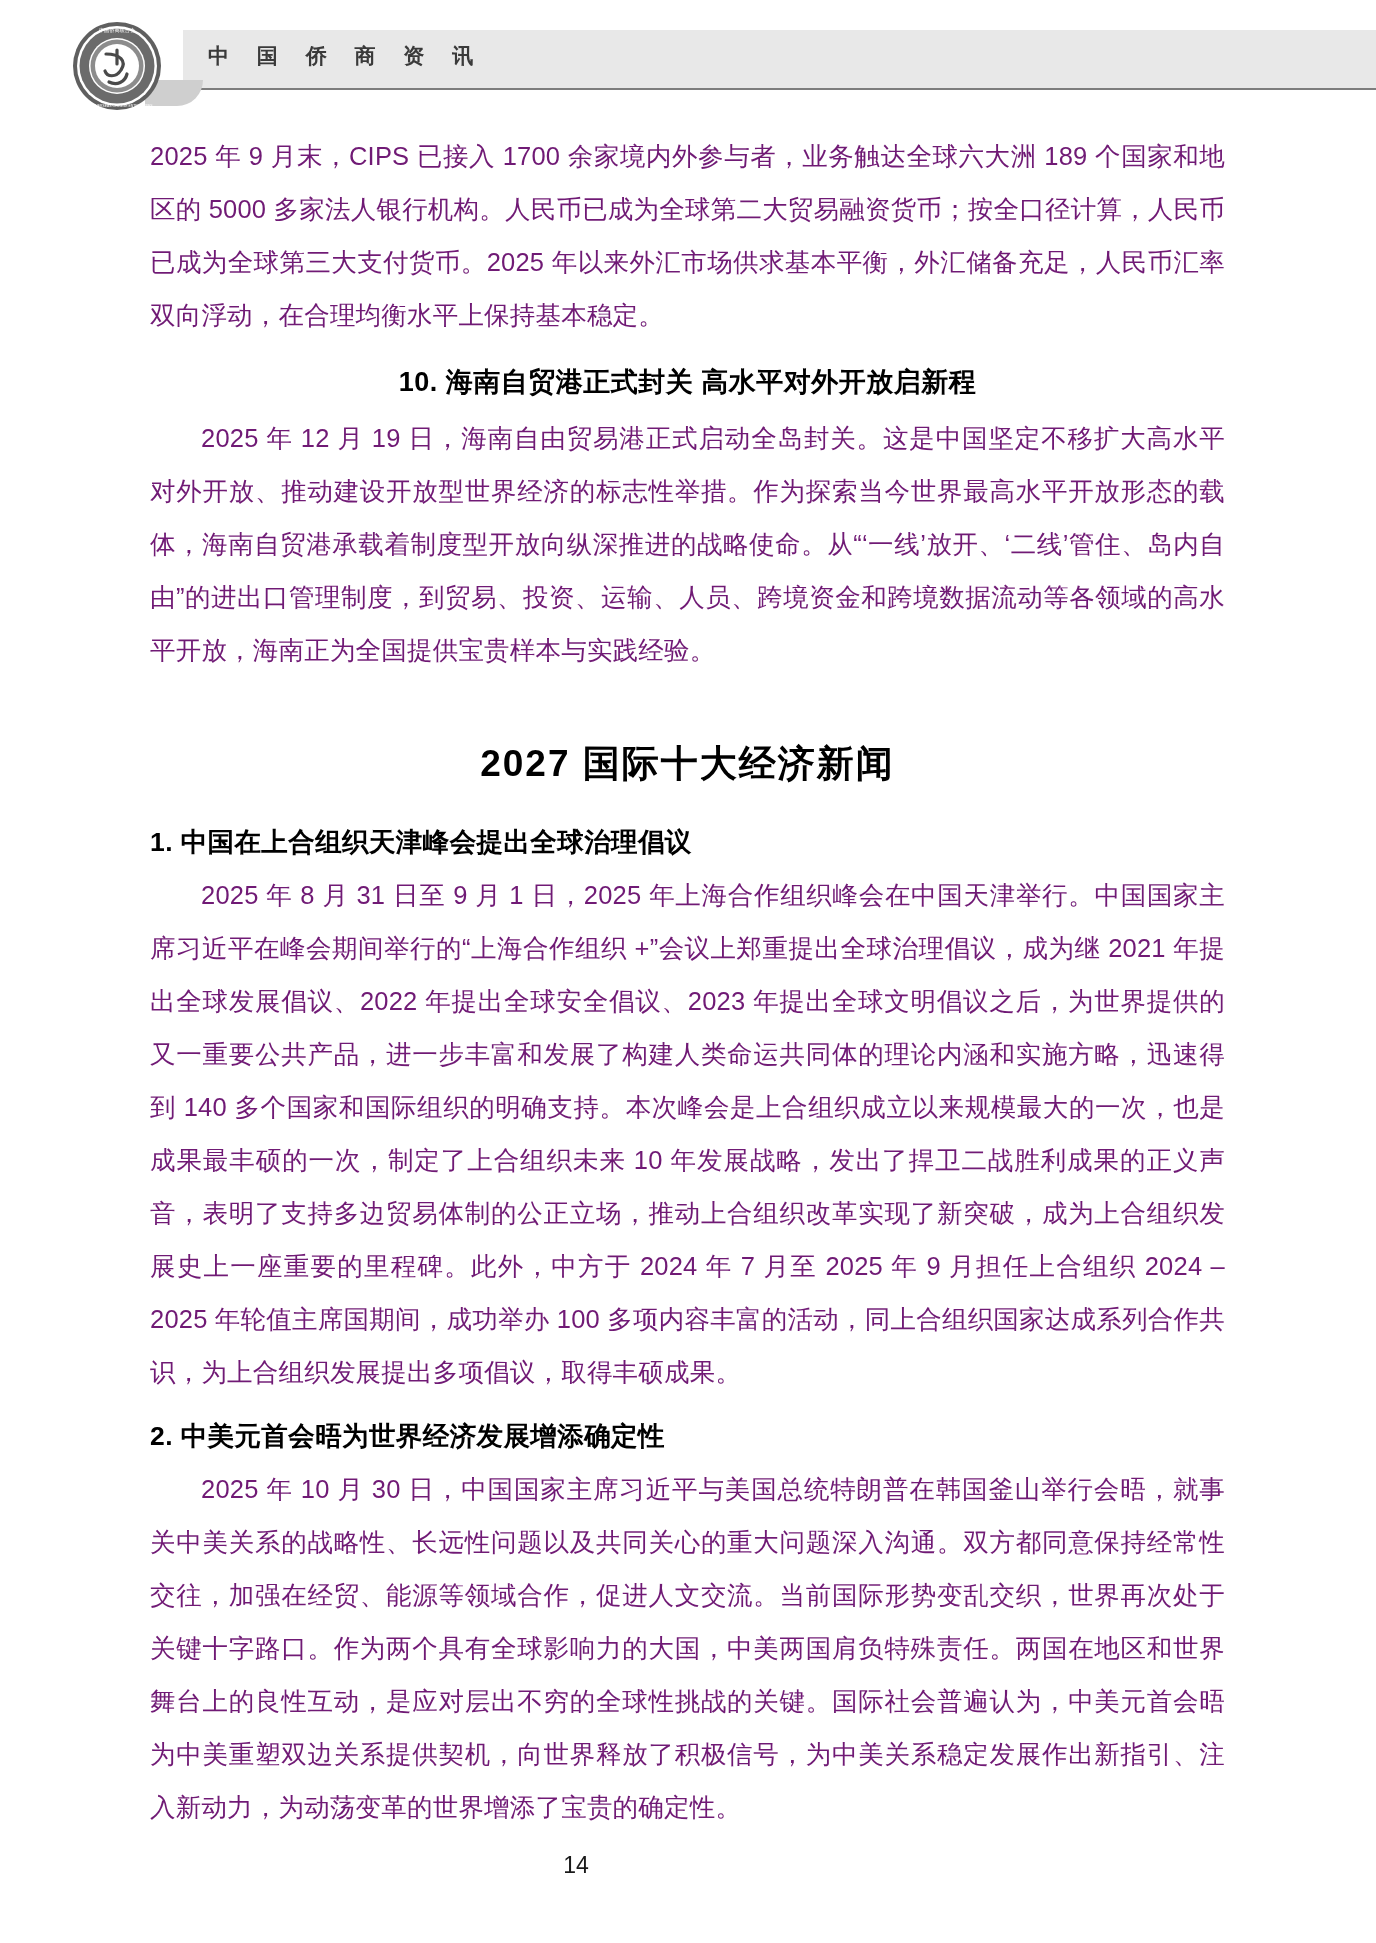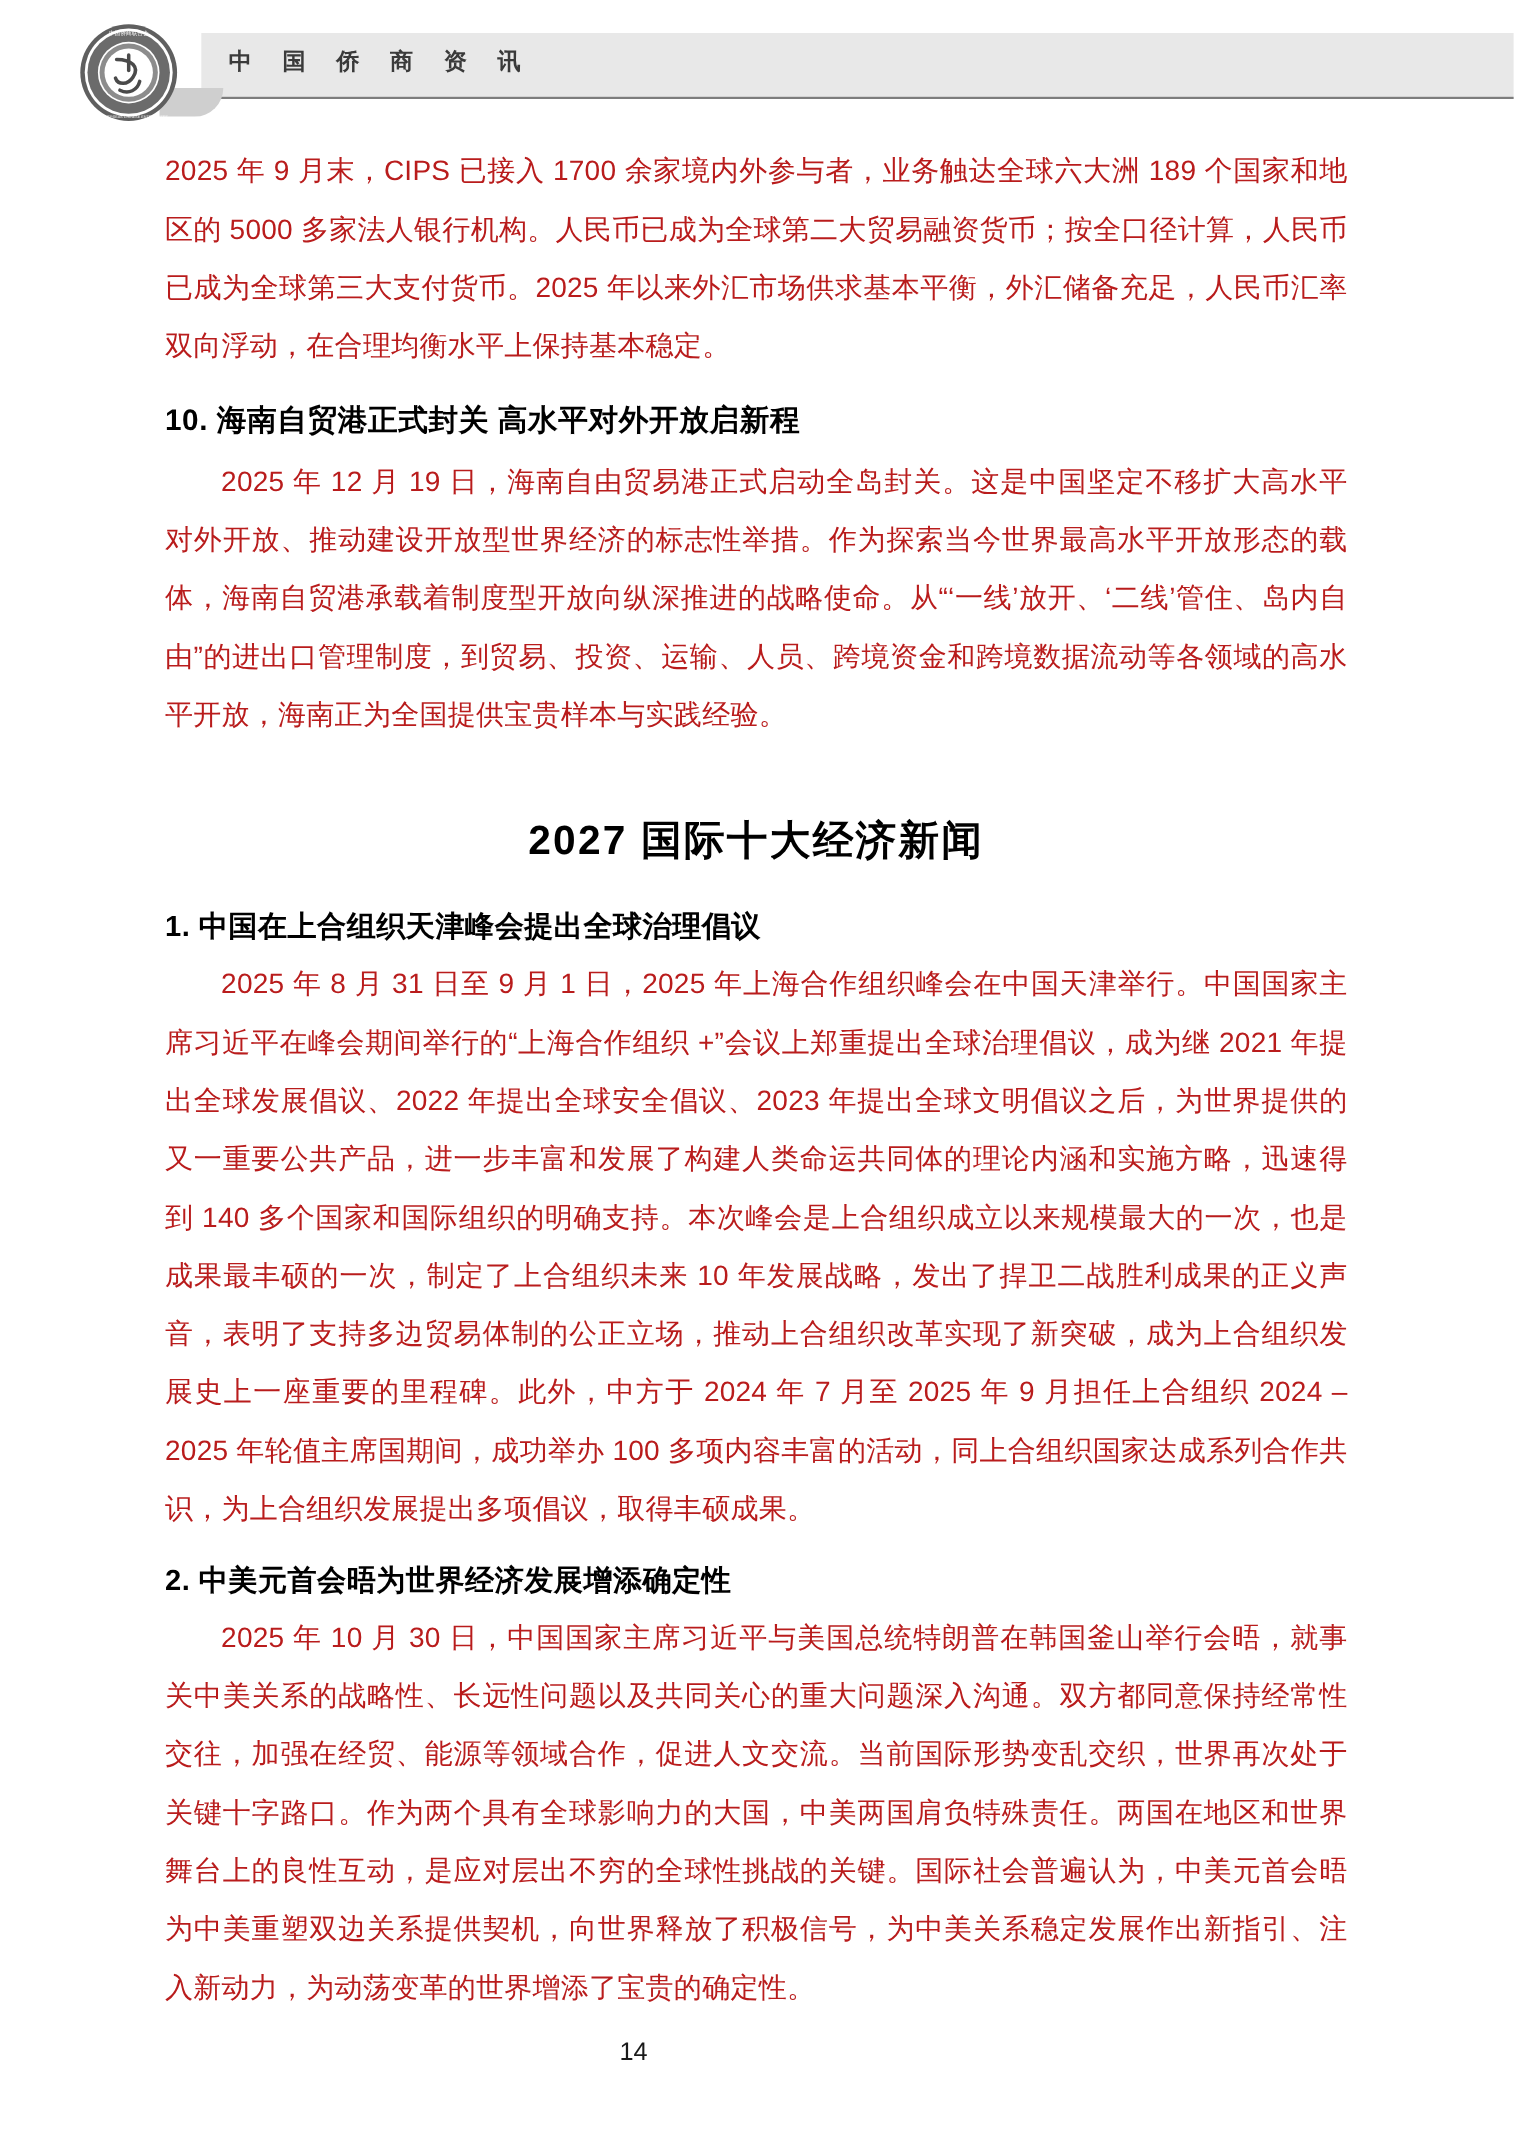--- a/index.html
+++ b/index.html
@@ -77,30 +77,30 @@
     width: 1075px;
   }
   p.para {
     margin: 0 0 0 0;
     font-size: 25.5px;
     line-height: 53px;
     text-align: justify;
     text-justify: inter-ideograph;
     text-indent: 2em;
     letter-spacing: 0.2px;
-    color: #b91c1c;
+    color: #701a75;
   }
   p.para.noindent { text-indent: 0; }
 
   h2.section-title {
     margin: 16px 0 6px 0;
     font-size: 27px;
     line-height: 48px;
     font-weight: bold;
-    text-align: left;
+    text-align: center;
     letter-spacing: 0.5px;
     color: #000;
   }
   h1.big-title {
     margin: 62px 0 30px 0;
     font-size: 37px;
     line-height: 50px;
     font-weight: bold;
     text-align: center;
     letter-spacing: 2px;

